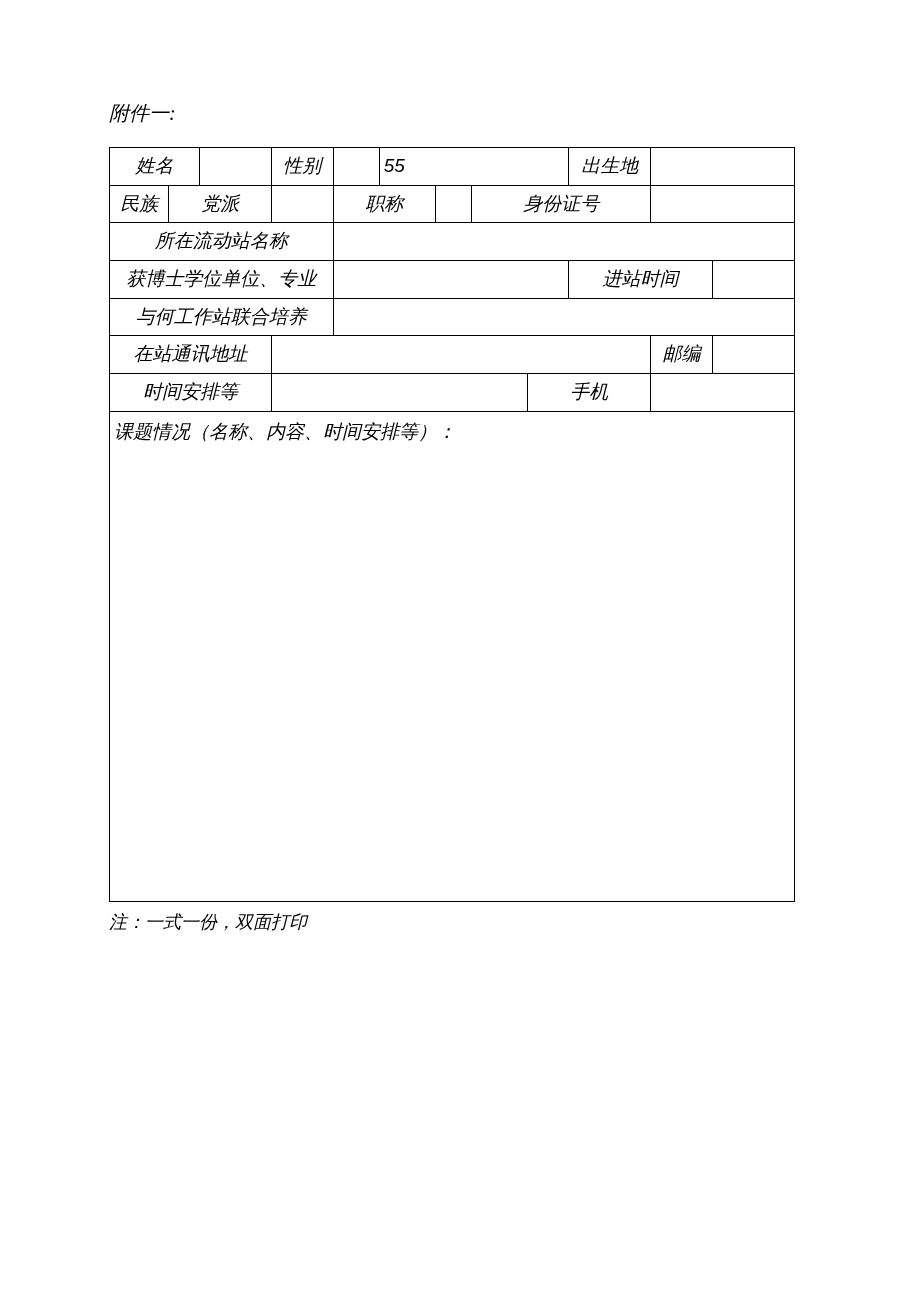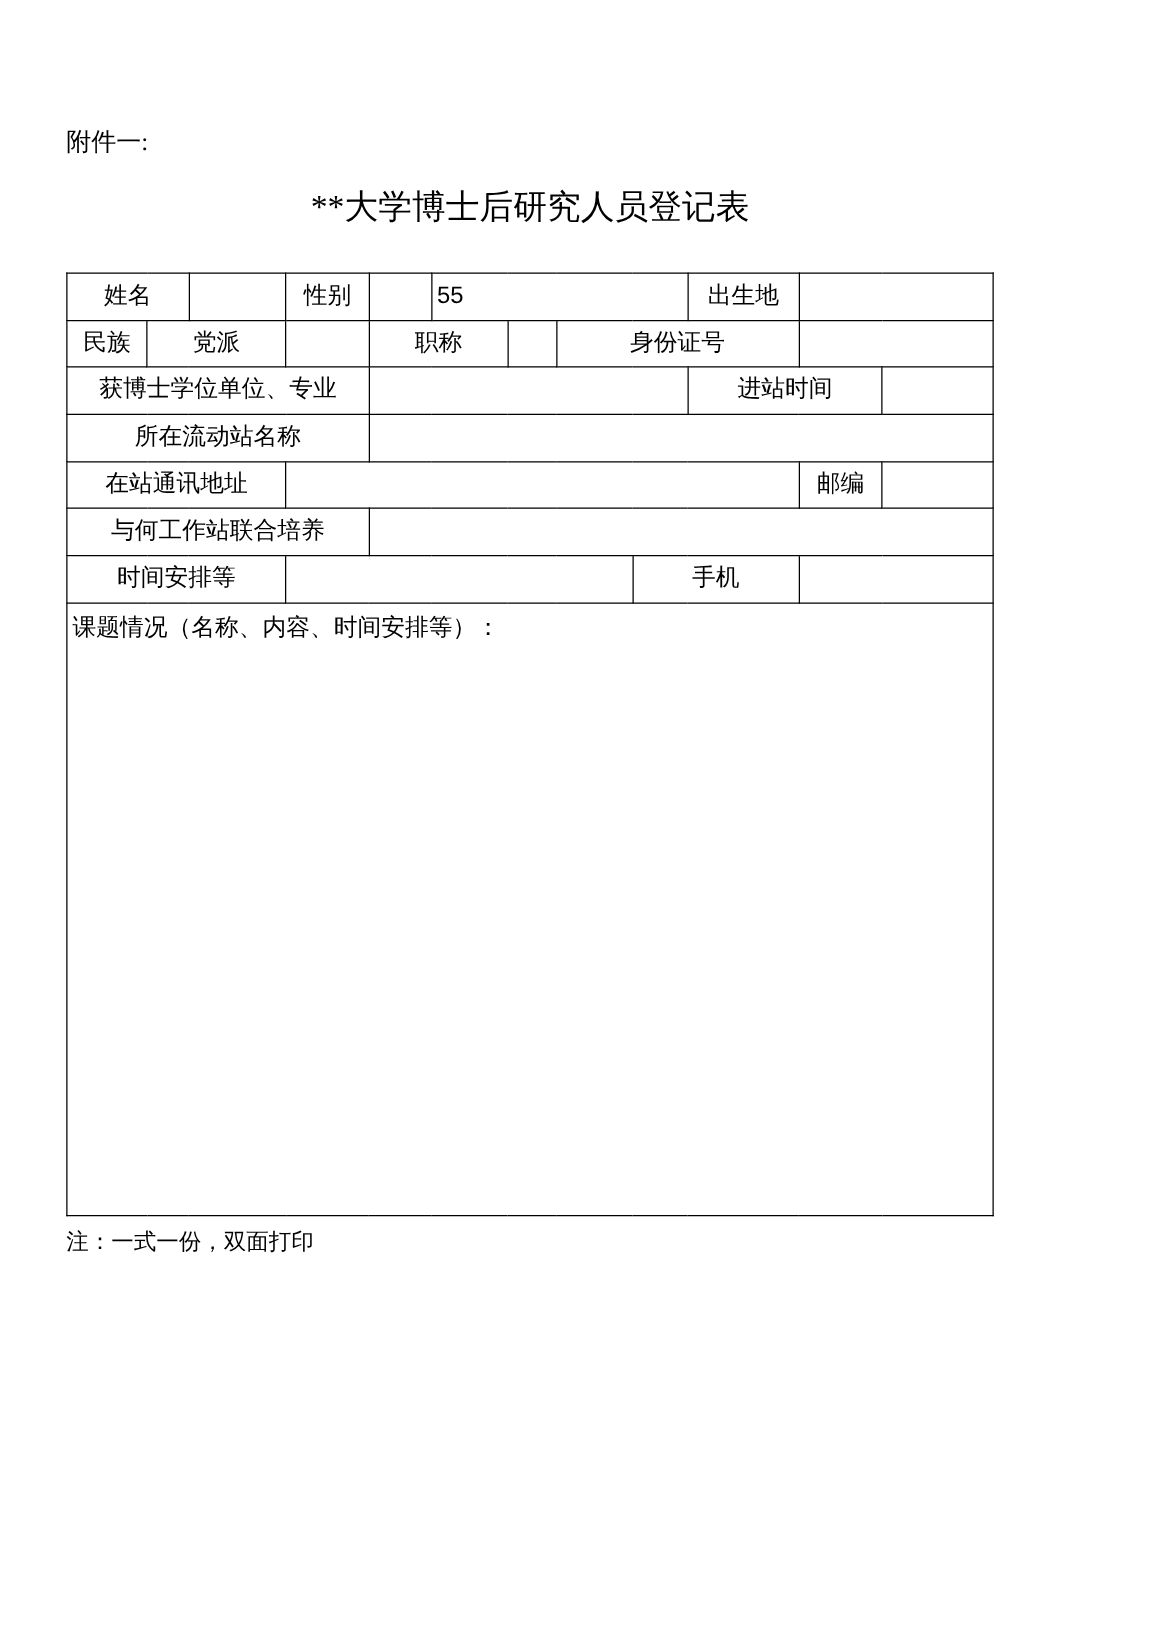--- a/index.html
+++ b/index.html
@@ -5,21 +5,22 @@
     * { box-sizing: border-box; }
     body {
       margin: 0;
       padding: 0;
       background: #ffffff;
       font-family: "SimSun", "宋体", serif;
       width: 920px;
       height: 1301px;
     }
     .page {
-      padding: 100px 125px 0 53px;
+      padding: 100px 125px 0 109px;
+      font-style: italic;
     }
     .attachment-label {
       font-size: 20px;
       margin-bottom: 20px;
     }
     .title {
       text-align: center;
       font-size: 27px;
       margin-bottom: 35px;
     }
@@ -64,21 +65,20 @@
       margin-top: 8px;
     }
   </style>
 </head>
 <body>
 
 <div class="page">
 
   <div class="attachment-label">附件一:</div>
 
-  <div class="title">**大学博士后研究人员登记表</div>
 
   <table class="form-table">
     <colgroup>
       <col style="width:58px">
       <col style="width:30px">
       <col style="width:70px">
       <col style="width:60px">
       <col style="width:45px">
       <col style="width:55px">
       <col style="width:35px">
@@ -104,41 +104,41 @@
       <td class="label">民族</td>
       <td class="label" colspan="2">党派</td>
       <td></td>
       <td class="label center" colspan="2">职称</td>
       <td></td>
       <td class="label center" colspan="3">身份证号</td>
       <td colspan="2"></td>
     </tr>
 
     <tr>
+      <td class="label" colspan="4">所在流动站名称</td>
+      <td colspan="8"></td>
+    </tr>
+
+    <tr>
       <td class="label" colspan="4">获博士学位单位、专业</td>
       <td colspan="5"></td>
       <td class="label center" colspan="2">进站时间</td>
       <td></td>
     </tr>
 
     <tr>
-      <td class="label" colspan="4">所在流动站名称</td>
+      <td class="label" colspan="4">与何工作站联合培养</td>
       <td colspan="8"></td>
     </tr>
 
     <tr>
       <td class="label" colspan="3">在站通讯地址</td>
       <td colspan="7"></td>
       <td class="label center">邮编</td>
       <td></td>
-    </tr>
-
-    <tr>
-      <td class="label" colspan="4">与何工作站联合培养</td>
-      <td colspan="8"></td>
     </tr>
 
     <tr>
       <td class="label center" colspan="3">时间安排等</td>
       <td colspan="5"></td>
       <td class="label center" colspan="2">手机</td>
       <td colspan="2"></td>
     </tr>
 
     <tr class="topic-row">

